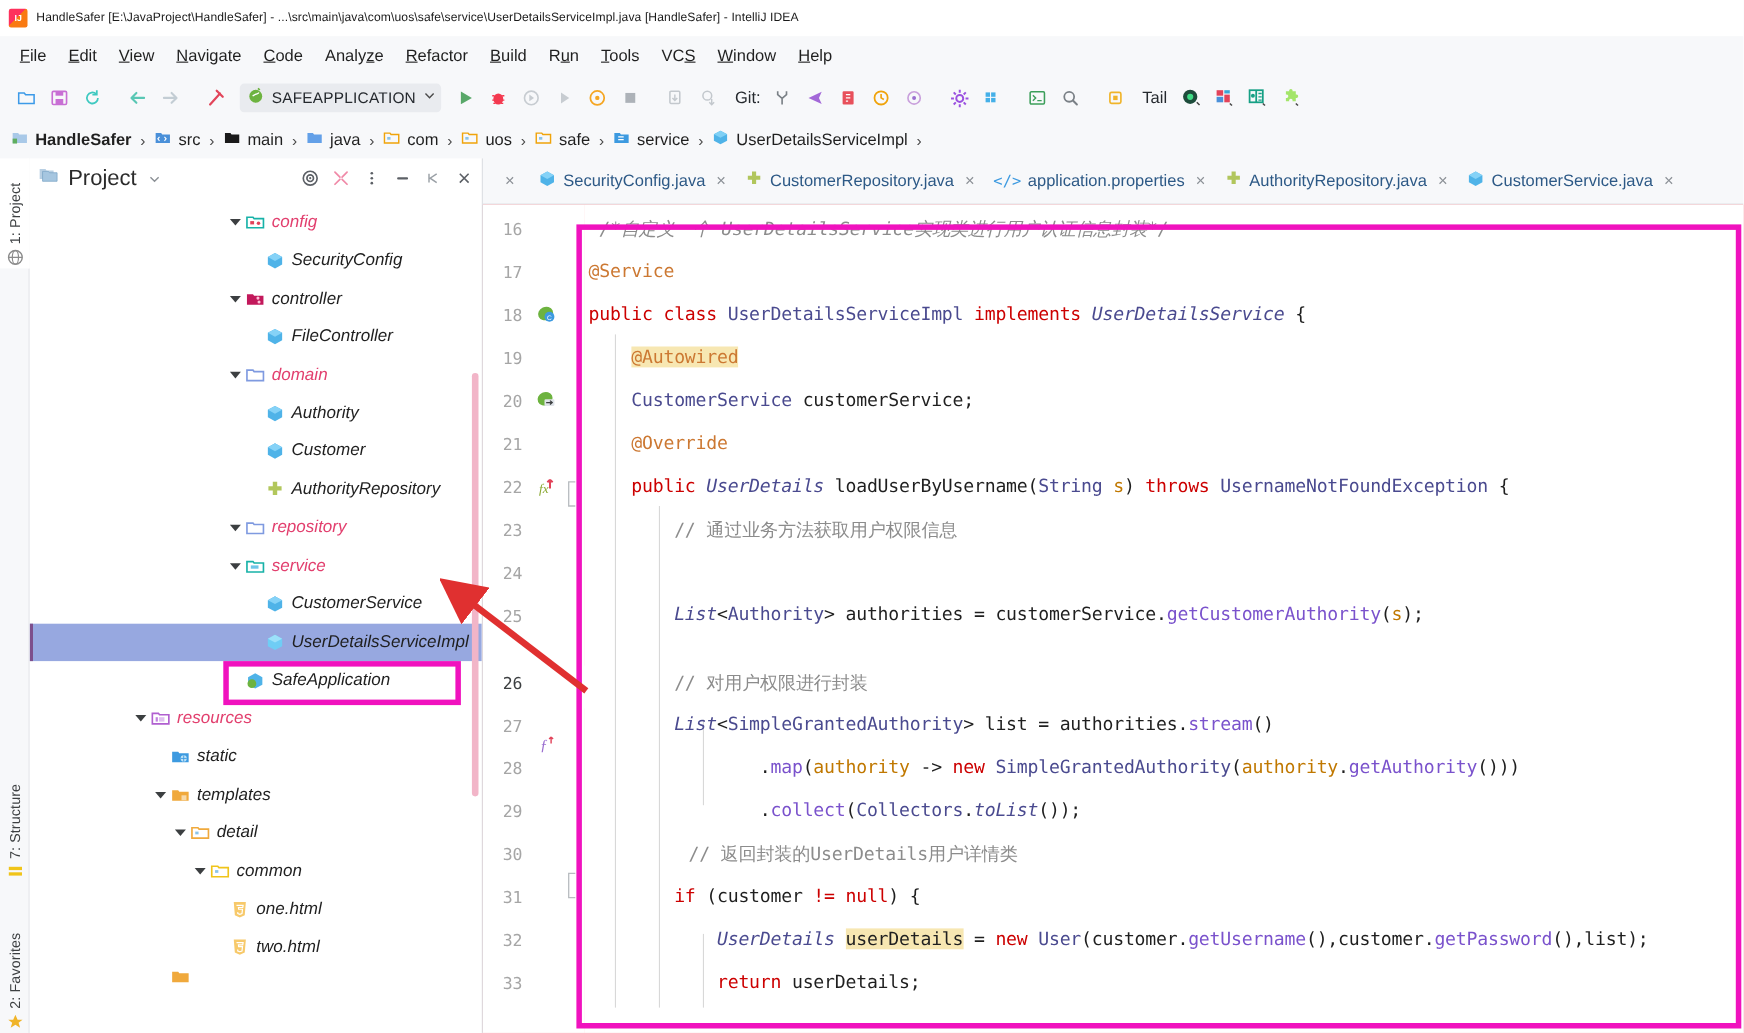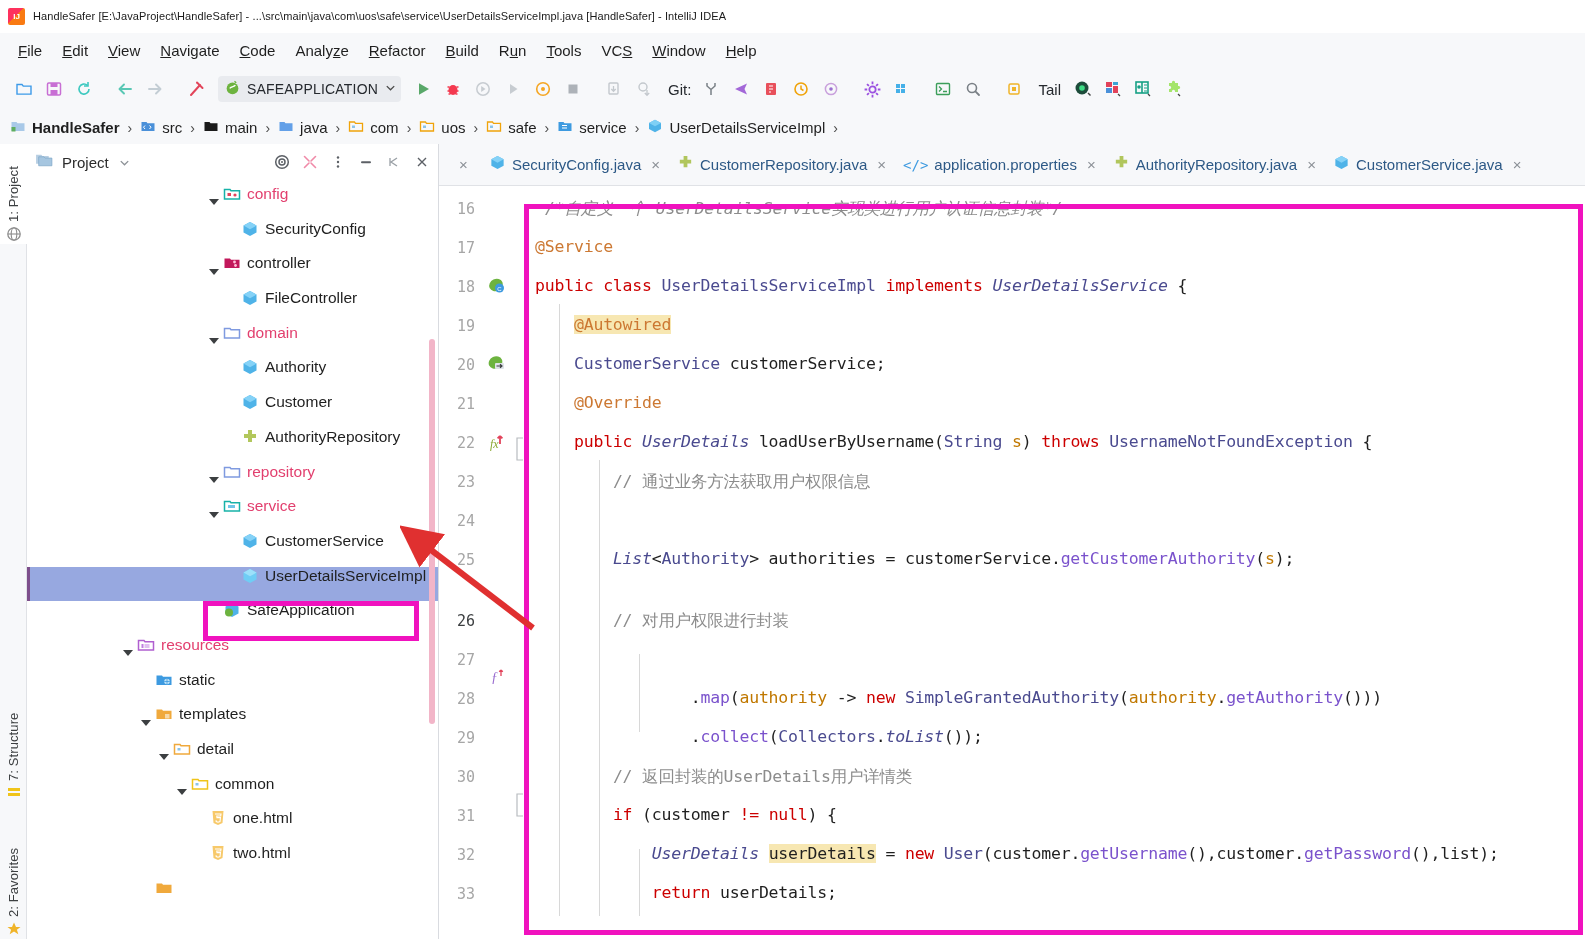--- a/index.html
+++ b/index.html
@@ -121,31 +121,31 @@
   .projectpanel {
     position: absolute; top: 144px; left: 27px; width: 412px; height: 795px;
     background: #ffffff;
     border-right: 1px solid #d9dbe0;
     overflow: hidden;
   }
   .pp-header {
     height: 36px; display: flex; align-items: center;
     padding: 0 4px 0 8px; gap: 4px;
   }
-  .pp-title { font-size: 15px; color: #2b2b2b; margin-left: 4px; }
+  .pp-title { font-size: 20px; color: #2b2b2b; margin-left: 4px; }
   .pp-spacer { flex: 1; }
   .pp-icon-btn {
     width: 24px; height: 24px; display: flex;
     align-items: center; justify-content: center; border-radius: 3px;
   }
 
   .tree { position: relative; padding-top: 5px; font-size: 15px; }
   .tree-row {
-    height: 34.7px; display: flex; 
-    white-space: nowrap; position: relative;
+    height: 34.7px; display: flex; align-items: center;
+    white-space: nowrap; position: relative; font-style: italic;
   }
   .tree-row.selected { background: #97a8e0; }
   .tree-row.selected::before {
     content: ""; position: absolute; left: 0; top: 0; bottom: 0; width: 3px;
     background: #7d4f8c;
   }
   .tw { width: 18px; flex: none; display: flex; align-items: center; justify-content: center; }
   .chev {
     width: 0; height: 0; border-left: 5px solid transparent;
     border-right: 5px solid transparent; border-top: 6px solid #3c3f41;
@@ -958,26 +958,27 @@
 
       <div class="cline" style="top:246px; left:4px;">    <span class="kw">public</span> <span class="itl">UserDetails</span> <span class="pun">loadUserByUsername(</span><span class="cls">String</span> <span class="par">s</span><span class="pun">)</span> <span class="kw">throws</span> <span class="cls">UsernameNotFoundException</span> <span class="pun">{</span></div>
 
       <div class="cline" style="top:285px; left:4px;">        <span class="cmt-plain">// 通过业务方法获取用户权限信息</span></div>
 
 
       <div class="cline" style="top:363px; left:4px;">        <span class="itl">List</span><span class="pun">&lt;</span><span class="cls">Authority</span><span class="pun">&gt; authorities = customerService.</span><span class="mth">getCustomerAuthority</span><span class="pun">(</span><span class="par">s</span><span class="pun">);</span></div>
 
       <div class="cline" style="top:424px; left:4px;text-align:center;">        <span class="cmt-plain">// 对用户权限进行封装</span></div>
 
+      <div class="cline" style="top:463px; left:4px;">        <span class="itl">List</span><span class="pun">&lt;</span><span class="cls">SimpleGrantedAuthority</span><span class="pun">&gt; list = authorities.</span><span class="mth">stream</span><span class="pun">()</span></div>
 
       <div class="cline" style="top:502px; left:4px;">                <span class="pun">.</span><span class="mth">map</span><span class="pun">(</span><span class="par">authority</span> <span class="pun">-&gt;</span> <span class="kw">new</span> <span class="cls">SimpleGrantedAuthority</span><span class="pun">(</span><span class="par">authority</span><span class="pun">.</span><span class="mth">getAuthority</span><span class="pun">()))</span></div>
 
       <div class="cline" style="top:541px; left:4px;">                <span class="pun">.</span><span class="mth">collect</span><span class="pun">(</span><span class="cls">Collectors</span><span class="pun">.</span><span class="itl">toList</span><span class="pun">());</span></div>
 
-      <div class="cline" style="top:580px; left:4px;text-align:center;">        <span class="cmt-plain">// 返回封装的UserDetails用户详情类</span></div>
+      <div class="cline" style="top:580px; left:17px;text-align:center;">        <span class="cmt-plain">// 返回封装的UserDetails用户详情类</span></div>
 
       <div class="cline" style="top:619px; left:4px;">        <span class="kw">if</span> <span class="pun">(customer</span> <span class="kw">!=</span> <span class="kw">null</span><span class="pun">) {</span></div>
 
       <div class="cline" style="top:658px; left:4px;">            <span class="itl">UserDetails</span> <span class="hl">userDetails</span> <span class="pun">=</span> <span class="kw">new</span> <span class="cls">User</span><span class="pun">(customer.</span><span class="mth">getUsername</span><span class="pun">(),customer.</span><span class="mth">getPassword</span><span class="pun">(),list);</span></div>
 
       <div class="cline" style="top:697px; left:4px;">            <span class="kw">return</span> <span class="pun">userDetails;</span></div>
     </div>
   </div>
 
   <div class="anno-box editor-box"></div>

